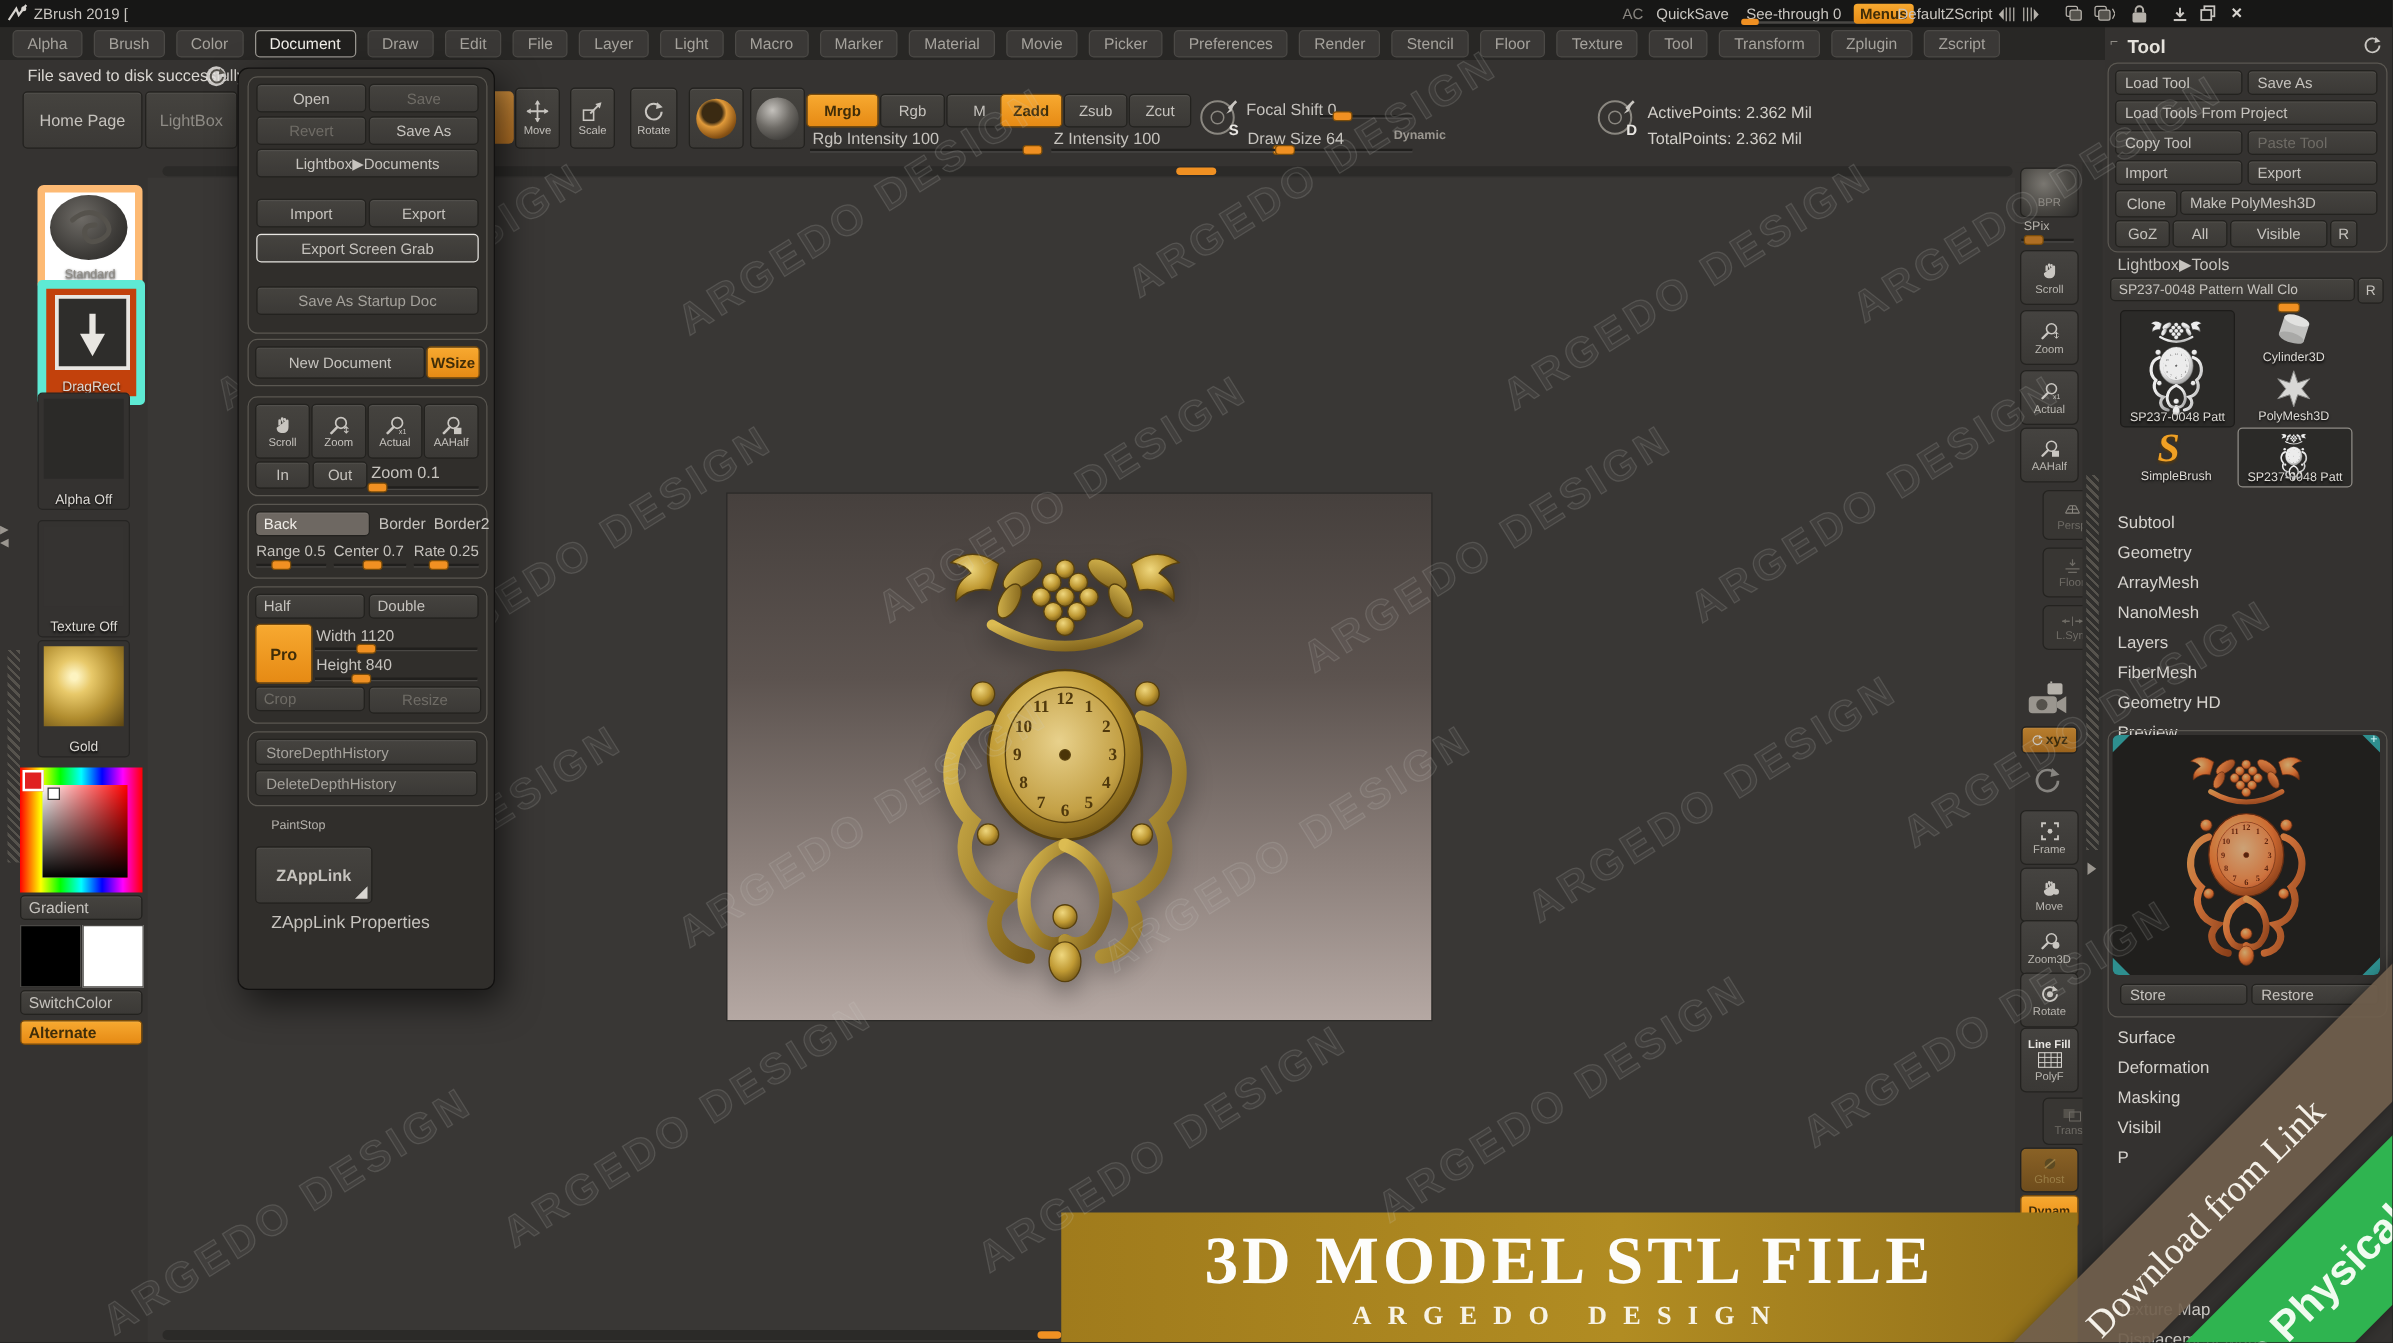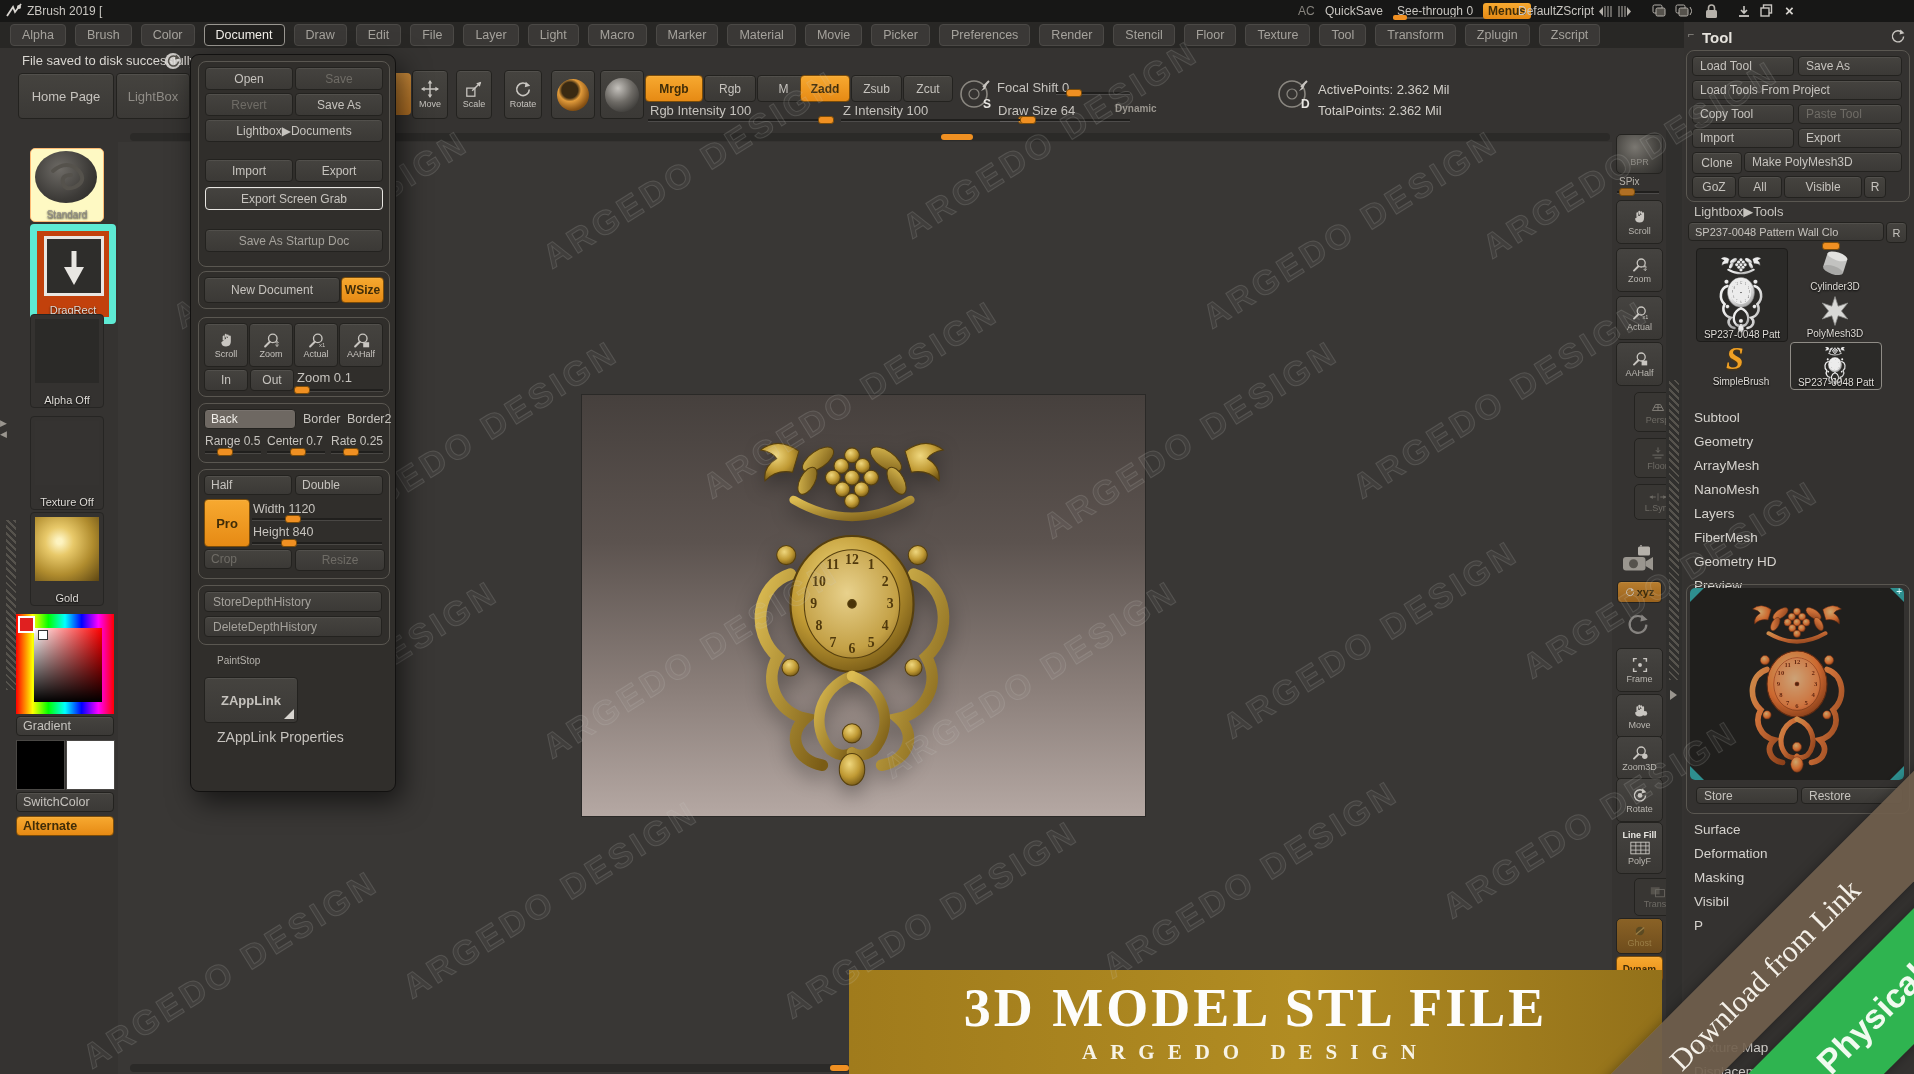--- a/index.html
+++ b/index.html
@@ -323,21 +323,21 @@
 
   <div class="abs" style="left:582px;top:395px;width:563px;height:421px;background:linear-gradient(180deg,#46403d 0%,#5c534f 35%,#8b7f7a 70%,#b5a8a3 100%);box-shadow:0 0 0 1px #2a2927">
     <svg class="clock gold abs" style="left:148px;top:20px;filter:drop-shadow(0 8px 10px rgba(0,0,0,.35))" width="244" height="382">
         <use href="#clockSym"></use>
       </svg>
   </div>
 
   <div class="abs" style="left:0;top:418px;width:12px;height:70px;color:#9a968f;font-size:9px;line-height:11px">▶<br>◀</div>
   <div class="abs dots" style="left:6px;top:520px;width:10px;height:170px"></div>
 
-  <div class="abs" style="left:30px;top:148px;width:72px;height:72px;background:#fef9c3;border:1px solid #fdba74;border-radius:5px">
+  <div class="abs" style="left:30px;top:148px;width:72px;height:72px;background:#ffffff;border:6px solid #fdba74;border-radius:5px">
     <div class="abs" style="left:4px;top:2px;width:62px;height:52px;border-radius:50%;background:radial-gradient(circle at 40% 35%, #6e6b66, #3d3b38 60%, #262523)">
       <svg width="62" height="52" viewBox="0 0 62 52">
           <path d="M18 20q14-12 26 0q8 10-4 16q-10 4-12-4q-2-8 8-8" fill="none" stroke="#55524c" stroke-width="4" stroke-linecap="round"></path>
         </svg>
     </div>
     <span class="thlbl" style="color:#8f8c86">Standard</span>
   </div>
 
   <div class="abs" style="left:30px;top:224px;width:72px;height:86px;background:#c2410c;border:7px solid #5eead4;border-radius:4px">
     <div class="abs" style="left:7px;top:5px;width:54px;height:54px;border:3px solid #e8e6e2;background:#2e2d2b">

